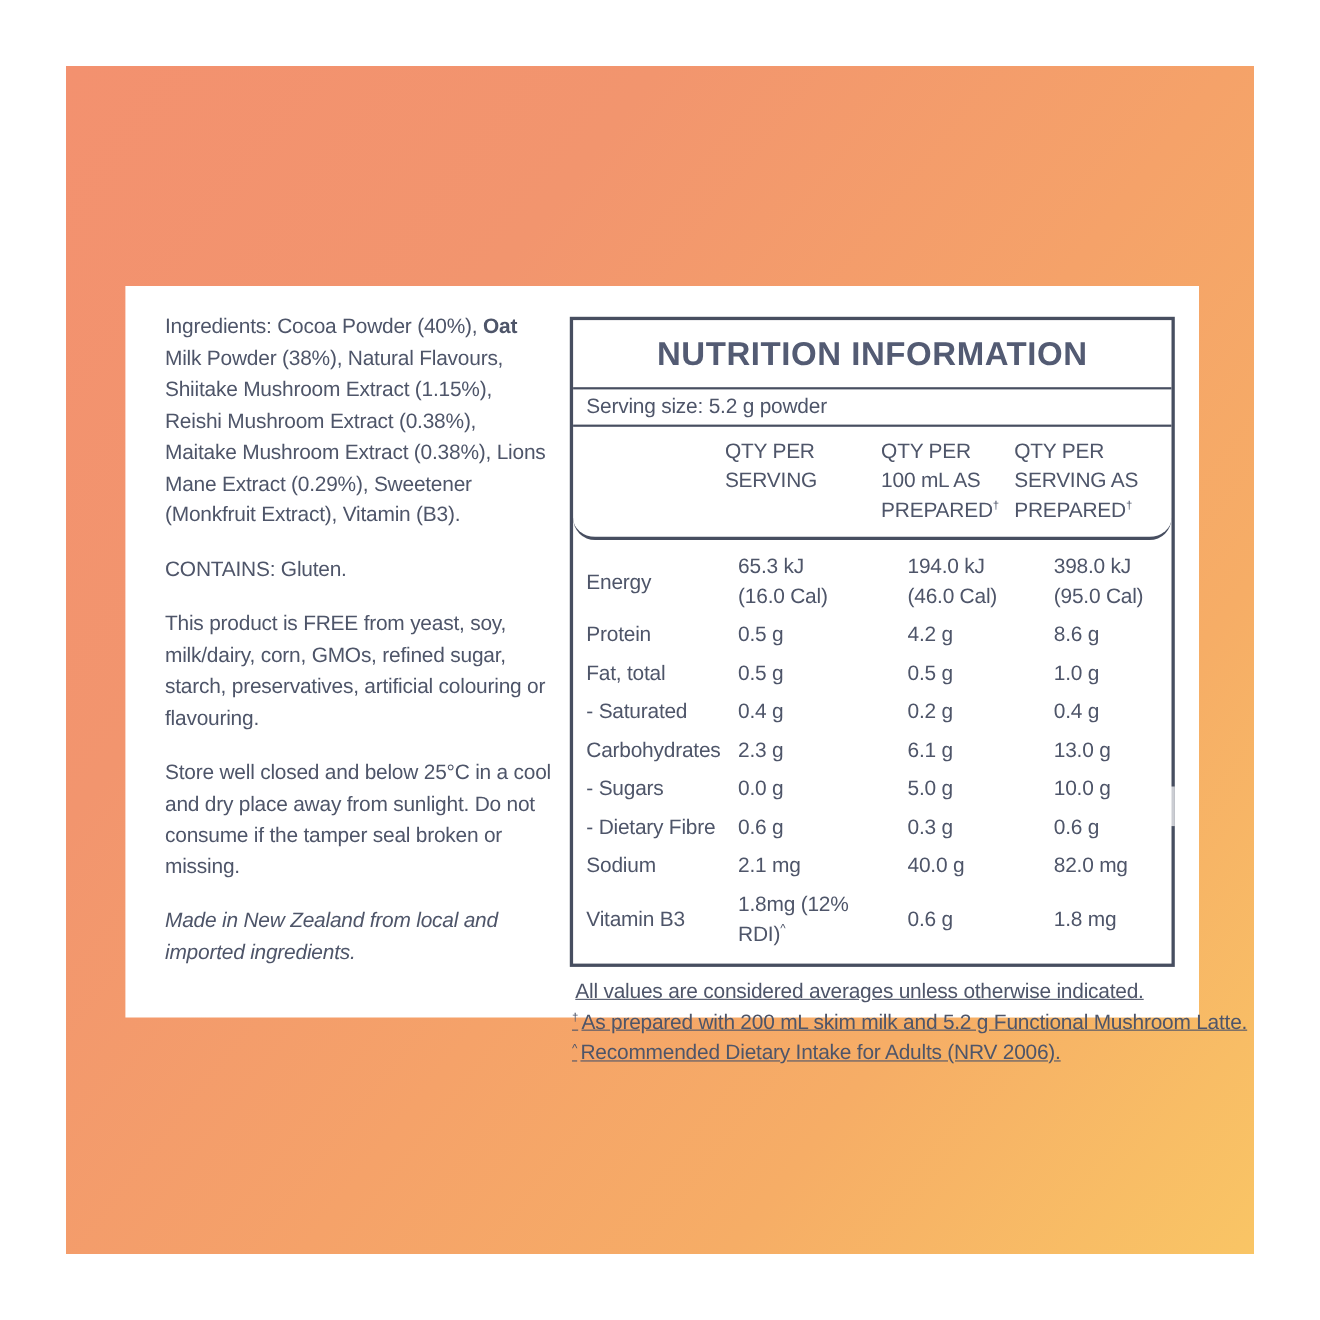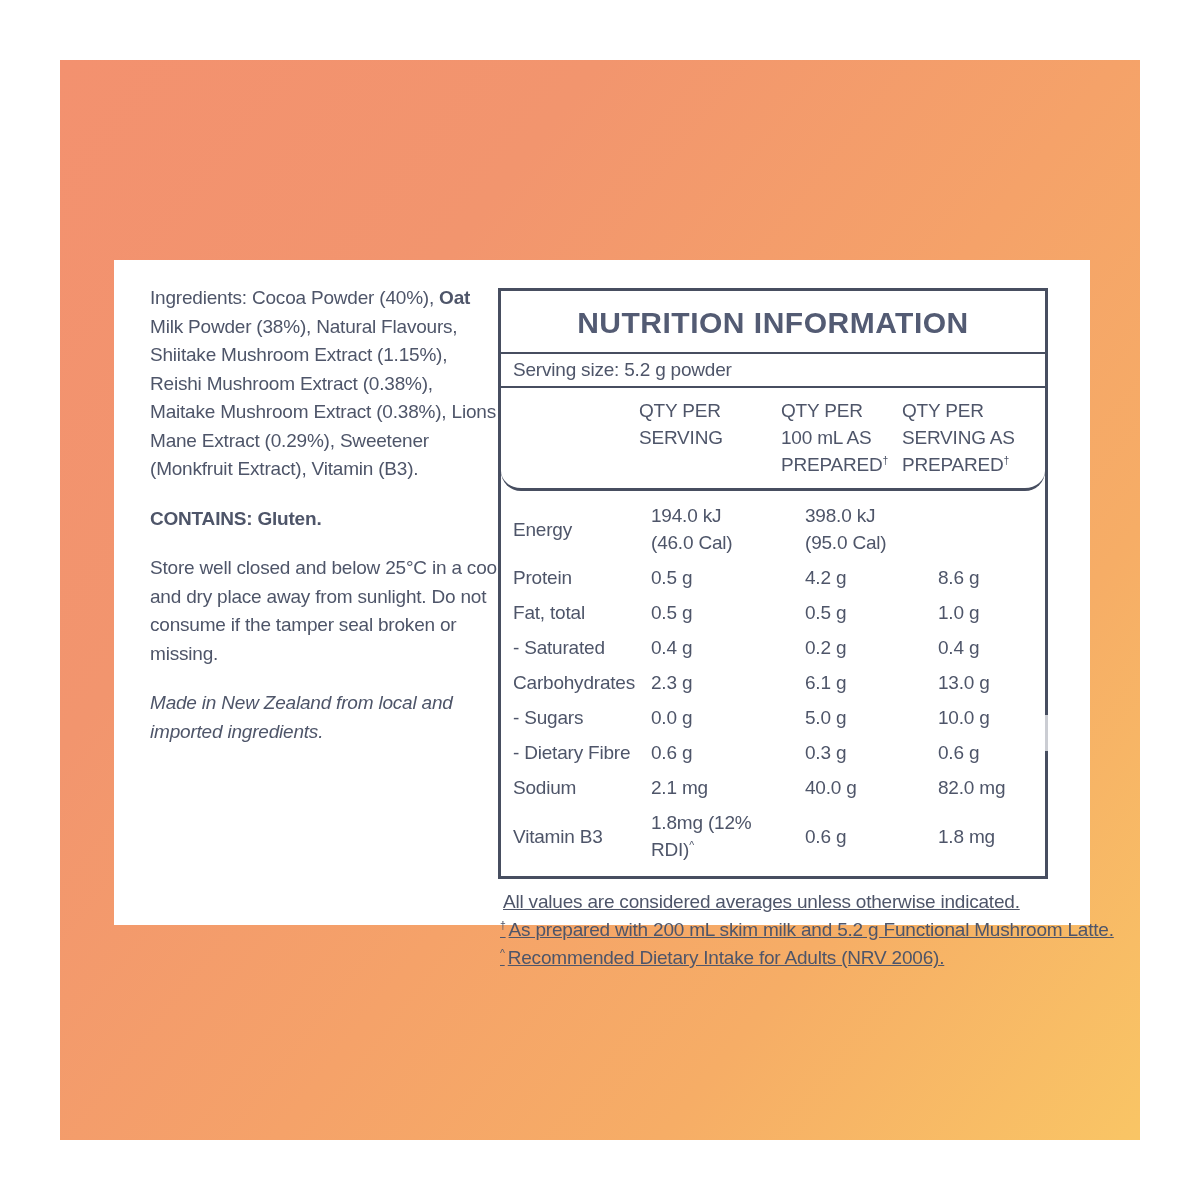--- a/index.html
+++ b/index.html
@@ -21,26 +21,26 @@
     width: 976px; height: 665px;
     background: #ffffff;
   }
   
   .left-col {
     position: absolute; left: 36px; top: 24px; width: 352px;
     color: #4e5569;
     font-size: 19px; line-height: 28.5px; letter-spacing: -0.2px;
   }
   .para { margin-bottom: 21px; }
-  .para.bold { font-weight: bold; }
+  .para.bold { font-weight: normal; }
   .para.italic { font-style: italic; }
   .para b { font-weight: bold; }
   
   .right-col {
-    position: absolute; left: 384px; top: 28px; width: 564px;
+    position: absolute; left: 404px; top: 28px; width: 564px;
     color: #4e5569; font-size: 19px; letter-spacing: -0.2px;
   }
   .nt {
     position: relative;
     width: 550px;
     border: 3px solid #474e60;
     background: #ffffff;
   }
   .nt-title {
     text-align: center;
@@ -93,20 +93,21 @@
 <body>
 
 <div class="page">
   <div class="backdrop"></div>
 
   <div class="card">
 
     <div class="left-col">
       <p class="para"><span>Ingredients: Cocoa Powder (40%), </span><b>Oat</b><span> Milk Powder (38%), Natural Flavours, Shiitake Mushroom Extract (1.15%), Reishi Mushroom Extract (0.38%), Maitake Mushroom Extract (0.38%), Lions Mane Extract (0.29%), Sweetener (Monkfruit Extract), Vitamin (B3).</span></p>
       <p class="para bold">CONTAINS: Gluten.</p>
+      <p class="para bold">This product is FREE from yeast, soy, milk/dairy, corn, GMOs, refined sugar, starch, preservatives, artificial colouring or flavouring.</p>
       <p class="para">Store well closed and below 25°C  in a cool and dry place away from sunlight. Do not consume if the tamper seal broken or missing.</p>
       <p class="para italic">Made in New Zealand from local and imported ingredients.</p>
     </div>
 
     <div class="right-col">
 
       <div class="nt">
         <div class="nt-title">NUTRITION INFORMATION</div>
         <div class="nt-serving">Serving size: 5.2 g powder</div>
 
@@ -118,20 +119,22 @@
 100 mL AS
 PREPARED</span><sup class="mark">†</sup></div>
           <div class="nt-cell"><span class="pre">QTY PER
 SERVING AS
 PREPARED</span><sup class="mark">†</sup></div>
         </div>
 
         <div class="nt-body">
           <div class="nt-row grid-row">
             <div class="nt-cell">Energy</div>
+            <div class="nt-cell pre">65.3 kJ
+(16.0 Cal)</div>
             <div class="nt-cell pre">194.0 kJ
 (46.0 Cal)</div>
             <div class="nt-cell pre">398.0 kJ
 (95.0 Cal)</div>
           </div>
           <div class="nt-row grid-row">
             <div class="nt-cell">Protein</div>
             <div class="nt-cell">0.5 g</div>
             <div class="nt-cell">4.2 g</div>
             <div class="nt-cell">8.6 g</div>

